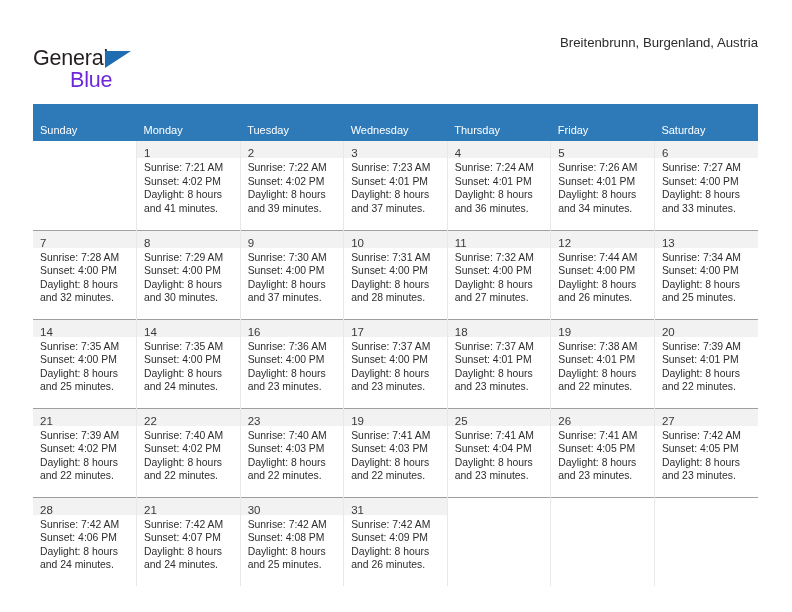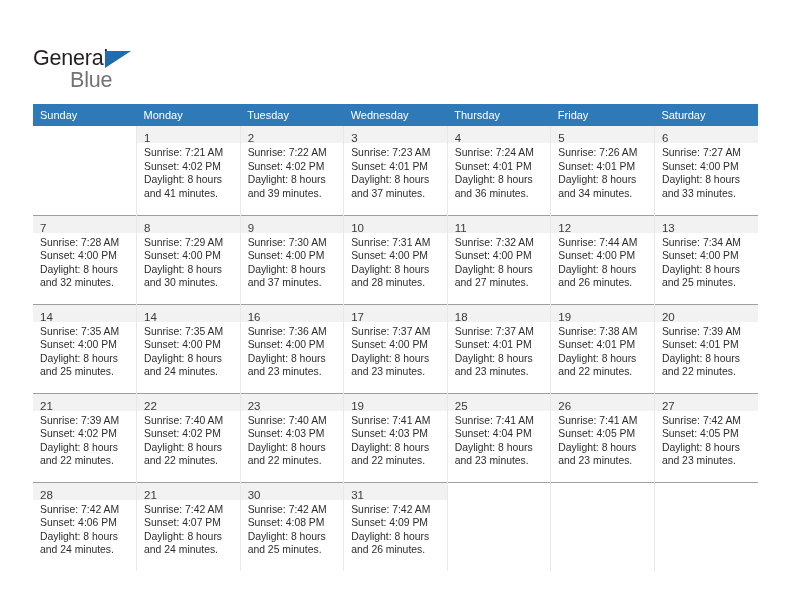--- a/index.html
+++ b/index.html
@@ -53,21 +53,21 @@
     height: 0;
     border-left: 26px solid #1f6cb0;
     border-bottom: 17px solid transparent;
   }
   .logo-blue {
     position: absolute;
     left: 37px;
     top: 22px;
     font-size: 21.5px;
     letter-spacing: -0.2px;
-    color: #737373;
+    color: #6d28d9;
     font-family: "Liberation Sans", sans-serif;
   }
 
   .titles {
     position: absolute;
     right: 0;
     top: 0;
     text-align: right;
   }
   .month-title {
@@ -93,21 +93,21 @@
     width: 725px;
     border-collapse: collapse;
     table-layout: fixed;
   }
   .calendar th {
     background: #2e7ab8;
     color: #ffffff;
     font-size: 11px;
     font-weight: normal;
     text-align: left;
-    padding: 5px 0 5px 7px;
+    padding: 20px 0 5px 7px;
     height: 11px;
     border: none;
   }
   .calendar td {
     vertical-align: top;
     padding: 0;
     border-right: 1px solid #e8e8e8;
     border-top: 1px solid #9f9f9f;
     height: 89px;
     box-sizing: border-box;
@@ -150,20 +150,21 @@
 
   <div class="topbar">
 
     <div class="logo">
       <span class="logo-general">General</span>
       <span class="logo-tri"></span>
       <span class="logo-blue">Blue</span>
     </div>
 
     <div class="titles">
+      <div class="location">Breitenbrunn, Burgenland, Austria</div>
     </div>
 
   </div>
 
   <table class="calendar">
     <thead>
       <tr>
         <th>Sunday</th>
         <th>Monday</th>
         <th>Tuesday</th>

